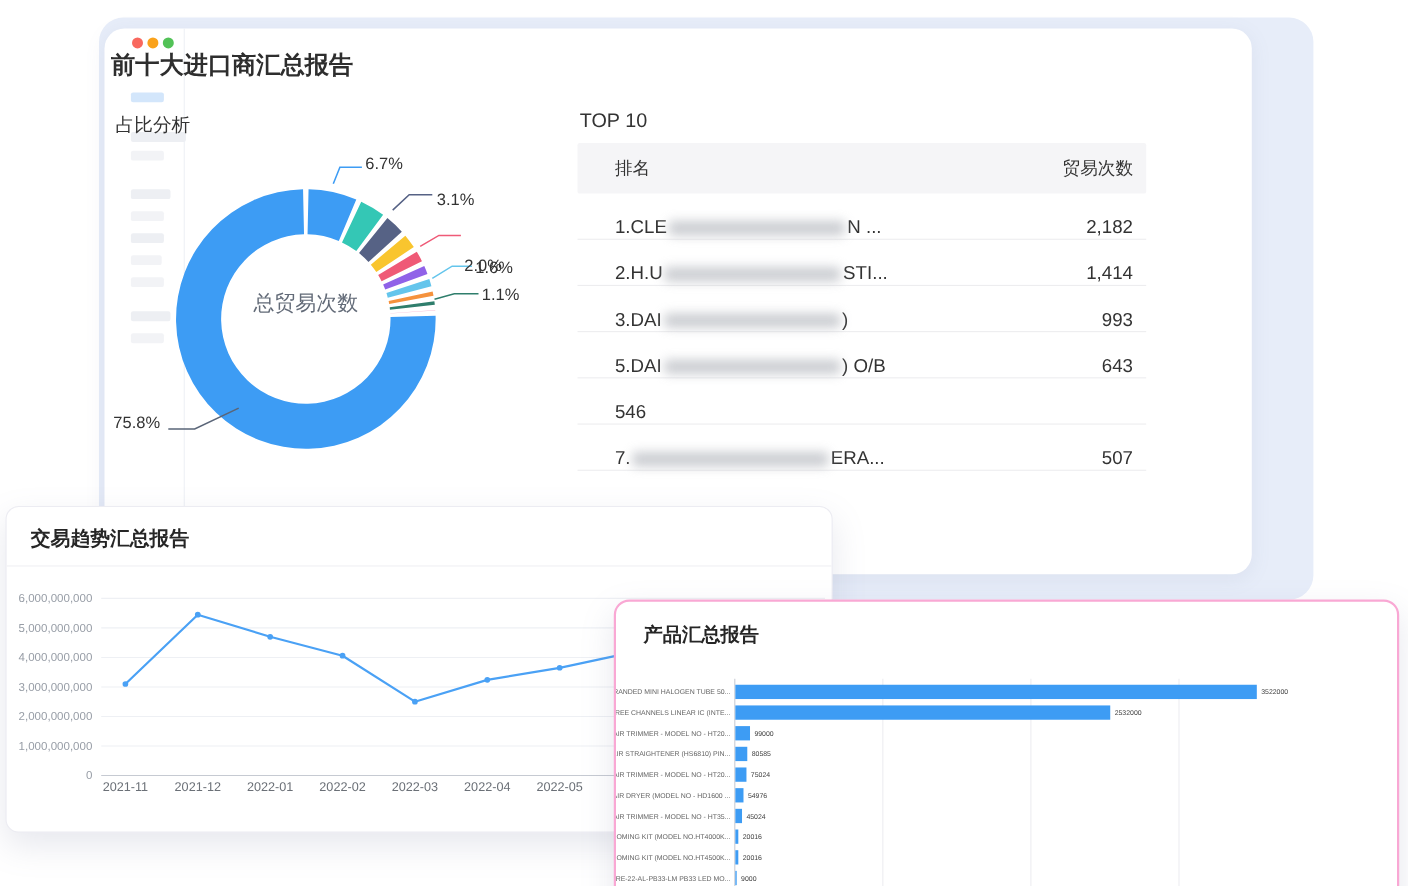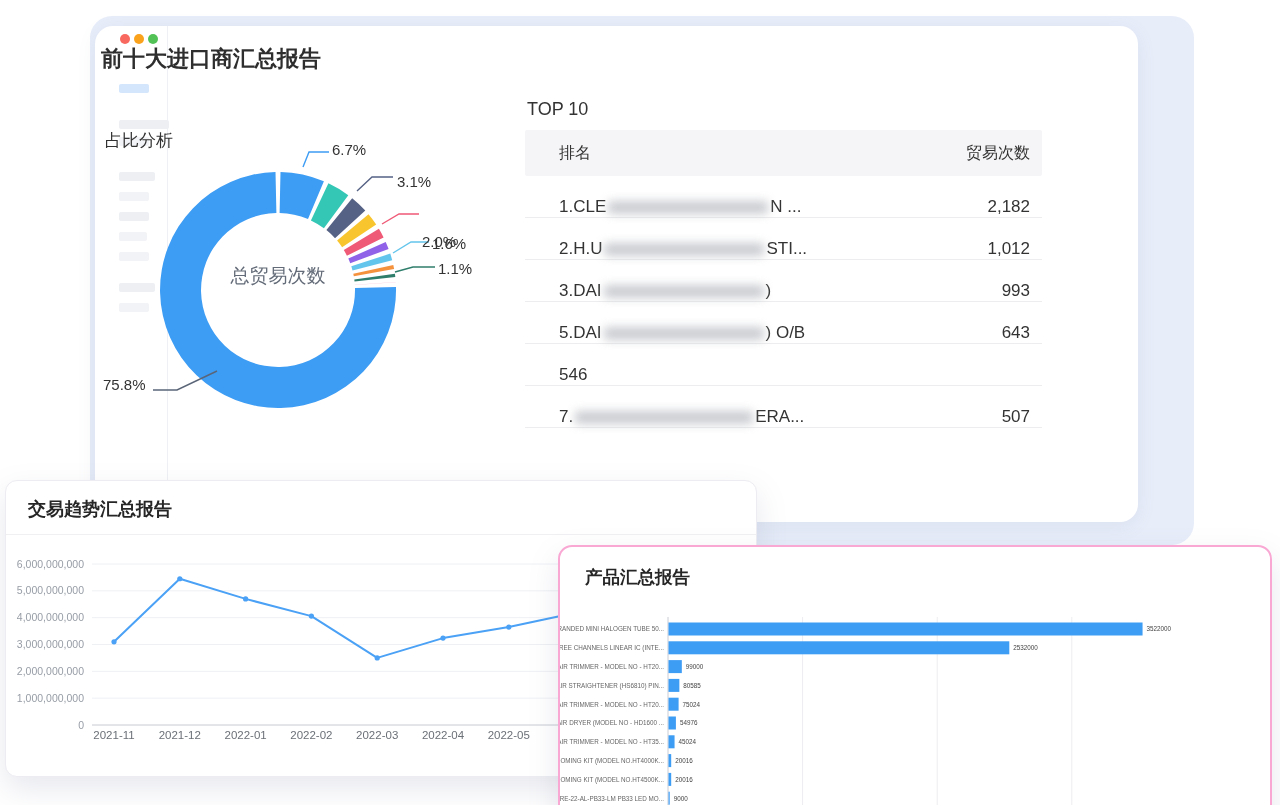--- a/index.html
+++ b/index.html
@@ -16,21 +16,21 @@
             border-radius:18px; box-shadow:0 4px 18px rgba(120,130,160,.10); }
   .tl { position:absolute; top:8px; width:10px; height:10px; border-radius:50%; }
 
   
   #sidebar { left:0; top:0; width:73px; height:496px; border-right:1px solid #EEF0F5; }
   .sb-bar { position:absolute; left:24px; height:9px; border-radius:2px; background:#EDEFF3; }
   .sb-bar.lite { background:#F2F3F6; }
   .sb-bar.active { background:#D3E6FB; }
 
   #win-title { left:101px; top:44px; font-size:22px; font-weight:bold; color:#2E2E2E; }
-  #pie-sec-title { left:105px; top:102px; font-size:17px; font-weight:500; color:#333;margin-top:27px; }
+  #pie-sec-title { left:105px; top:102px; font-size:17px; font-weight:500; color:#333; }
   #tbl-sec-title { left:527px; top:99px; font-size:18px; font-weight:500; color:#333; }
 
   
   #donut-wrap { left:101px; top:124px; width:404px; height:300px; }
   #donut-wrap svg { position:absolute; left:0; top:0; }
   .donut-center { position:absolute; left:77px; width:200px; text-align:center; }
   #donut-center-label { top:139px; font-size:19px; color:#636B78; }
   #donut-center-value { top:166px; font-size:36px; color:#2F3338; font-weight:500; letter-spacing:.5px; }
   .pct { position:absolute; font-size:15px; color:#333; white-space:nowrap; }
 
@@ -42,21 +42,21 @@
   .trow { display:flex; justify-content:space-between; align-items:flex-end; height:42px;
           padding:0 12px 0 34px; border-bottom:1px solid #EDEDEF; font-size:17px; color:#333; }
   .tname { display:flex; align-items:center; white-space:nowrap; }
   .blurseg { display:inline-block; height:13px; margin:0 2px; border-radius:3px;
              background:#b9bcc2; filter:blur(5px); opacity:.75; }
   .tcount { color:#333; }
 
   
   #trend-card { left:5px; top:460px; width:752px; height:297px; background:#fff;
                 border:1px solid #ECECF2; border-radius:12px; overflow:hidden;
-                box-shadow:0 12px 30px rgba(120,130,160,.18);margin-top:20px; }
+                box-shadow:0 12px 30px rgba(120,130,160,.18); }
   #trend-title { position:absolute; left:22px; top:16px; font-size:18px; font-weight:bold; color:#262626; }
   #trend-divider { position:absolute; left:0; top:53px; width:752px; height:1px; background:#F0F0F3; }
 
   
   #product-card { left:558px; top:545px; width:714px; height:285px; background:#fff;
                   border:2px solid #f9a8d4; border-radius:14px; overflow:hidden;
                   box-shadow:0 12px 30px rgba(120,130,160,.18); }
   #product-title { position:absolute; left:25px; top:18px; font-size:17.5px; font-weight:bold; color:#262626; }
 
   svg text { font-family:"Liberation Sans", sans-serif; }
@@ -133,21 +133,21 @@
           <span>N ...</span>
         </div>
         <div class="tcount">2,182</div>
       </div>
       <div class="trow">
         <div class="tname">
           <span>2.H.U</span>
           <span class="blurseg" style="width: 160px;"></span>
           <span>STI...</span>
         </div>
-        <div class="tcount">1,012</div>
+        <div class="tcount">1,414</div>
       </div>
       <div class="trow">
         <div class="tname">
           <span>3.DAI</span>
           <span class="blurseg" style="width: 160px;"></span>
           <span>)</span>
         </div>
         <div class="tcount">993</div>
       </div>
       <div class="trow">

